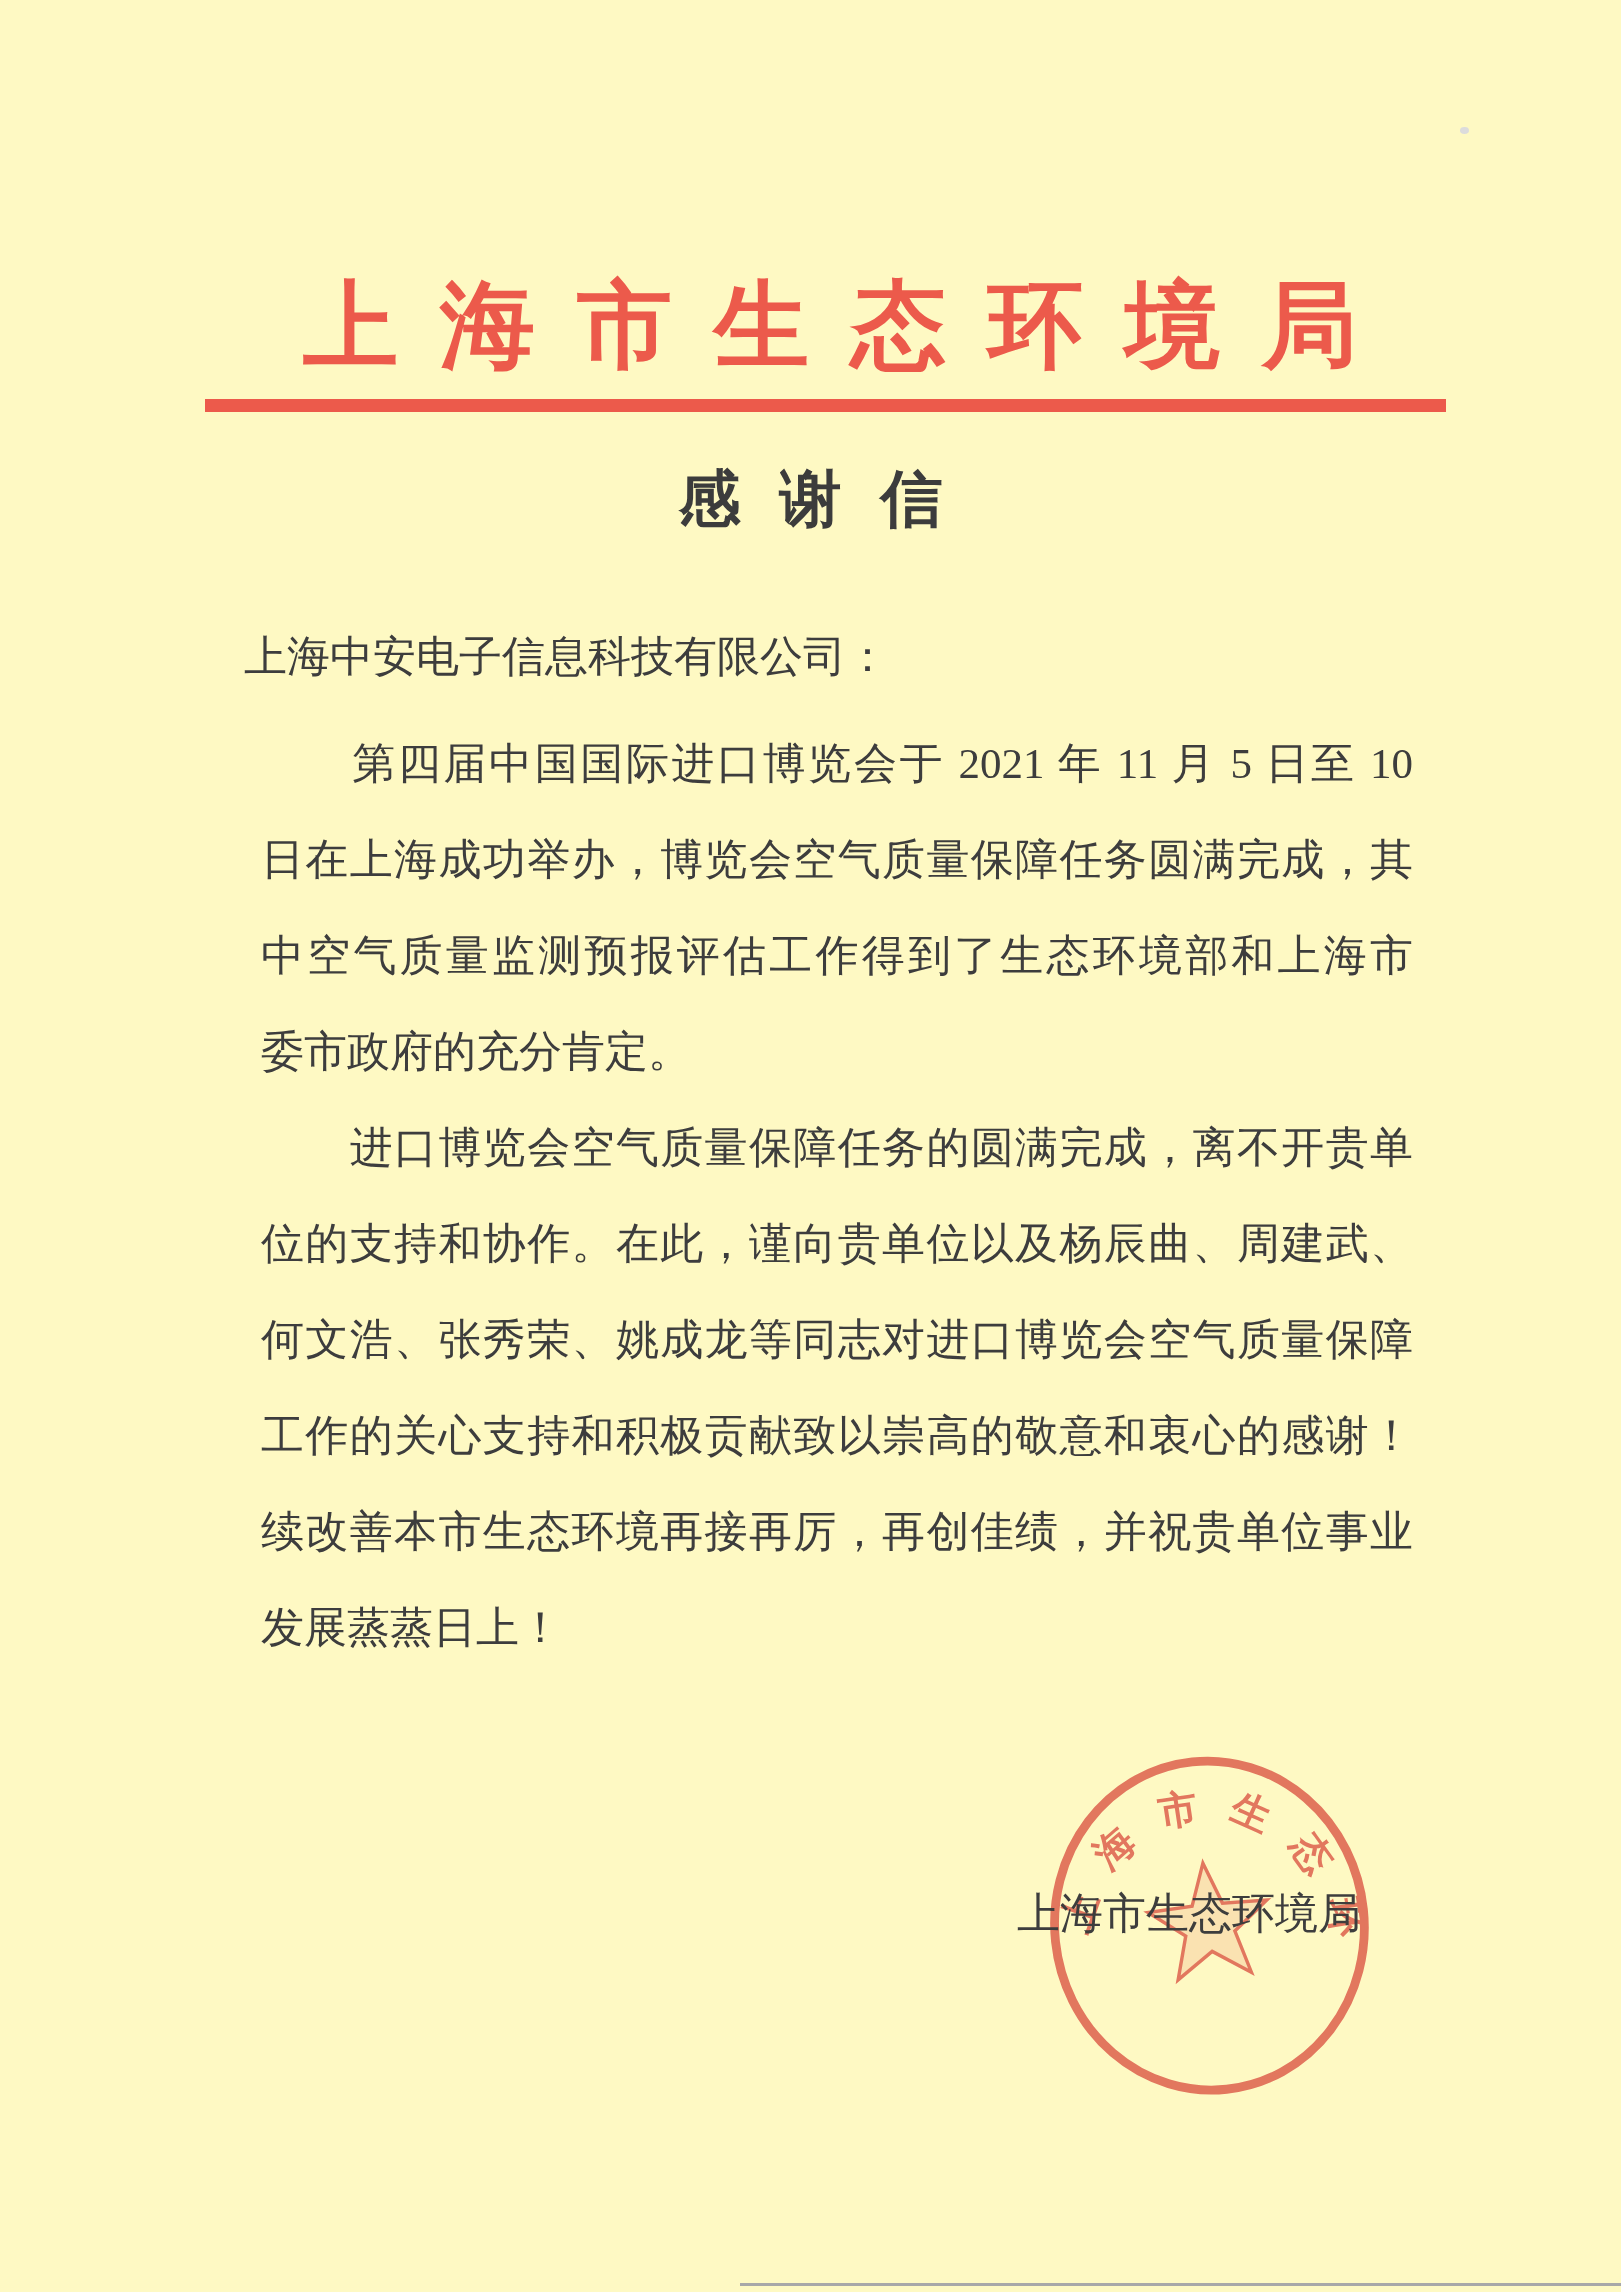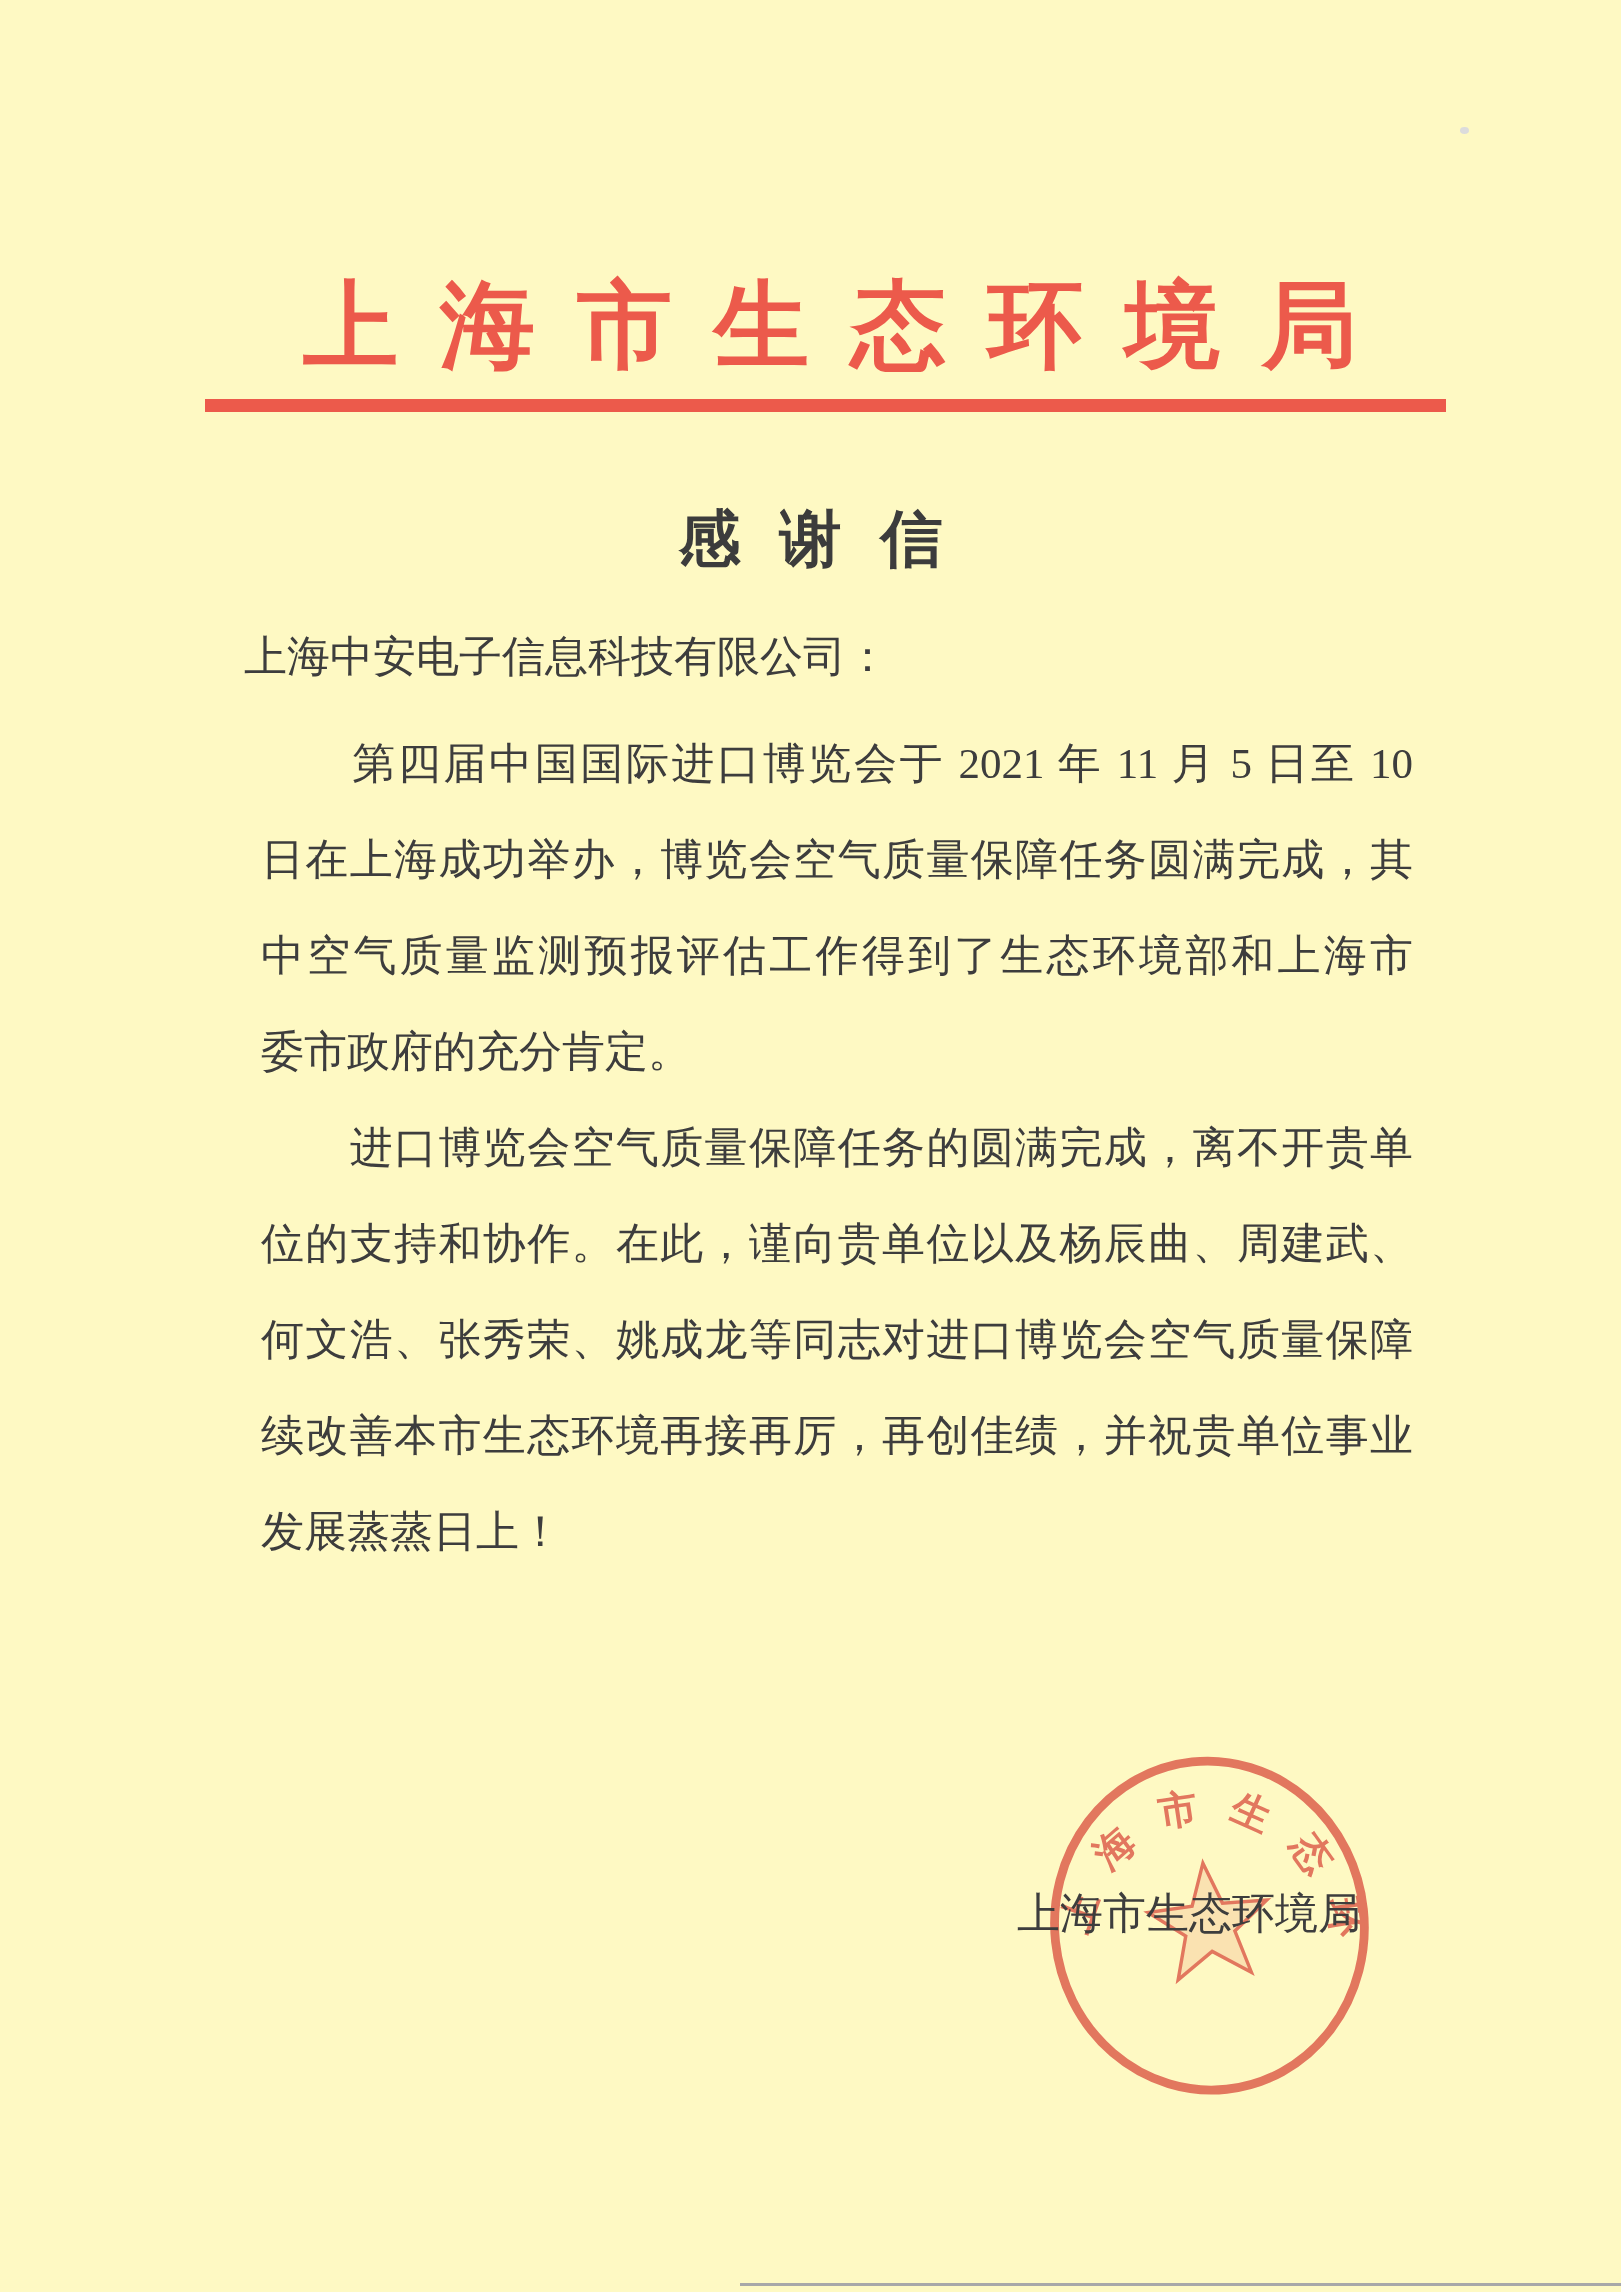--- a/index.html
+++ b/index.html
@@ -44,21 +44,20 @@
   }
 
   
   .letter-title {
     position: absolute;
     top: 457px;
     left: 0;
     width: 100%;
     display: flex;
     justify-content: center;
-    margin-top: 40px;
   }
   .letter-title .t {
     font-size: 62px;
     font-weight: bold;
     color: #3c3c3c;
     letter-spacing: 39px;
     margin-right: -39px;
     white-space: nowrap;
   }
 
@@ -162,20 +161,21 @@
   <div class="salutation">上海中安电子信息科技有限公司：</div>
 
   <div class="body-text">
     <div class="line">　　第四届中国国际进口博览会于 2021 年 11 月 5 日至 10</div>
     <div class="line">日在上海成功举办，博览会空气质量保障任务圆满完成，其</div>
     <div class="line">中空气质量监测预报评估工作得到了生态环境部和上海市</div>
     <div class="line para-end">委市政府的充分肯定。</div>
     <div class="line">　　进口博览会空气质量保障任务的圆满完成，离不开贵单</div>
     <div class="line">位的支持和协作。在此，谨向贵单位以及杨辰曲、周建武、</div>
     <div class="line">何文浩、张秀荣、姚成龙等同志对进口博览会空气质量保障</div>
+    <div class="line">工作的关心支持和积极贡献致以崇高的敬意和衷心的感谢！</div>
     <div class="line">续改善本市生态环境再接再厉，再创佳绩，并祝贵单位事业</div>
     <div class="line para-end">发展蒸蒸日上！</div>
   </div>
 
   <svg class="seal" viewBox="0 0 345 365" xmlns="http://www.w3.org/2000/svg">
 
     <ellipse cx="172" cy="182" rx="158" ry="168" fill="none" stroke="#dc5b49" stroke-width="9"></ellipse>
 
     <polygon points="172,118 187.6,160.6 232.9,162.2 197.2,190.2 209.6,233.8 172,208.5 134.4,233.8 146.8,190.2 111.1,162.2 156.4,160.6" fill="rgba(220,91,73,0.18)" stroke="#dc5b49" stroke-width="3.5"></polygon>
 

